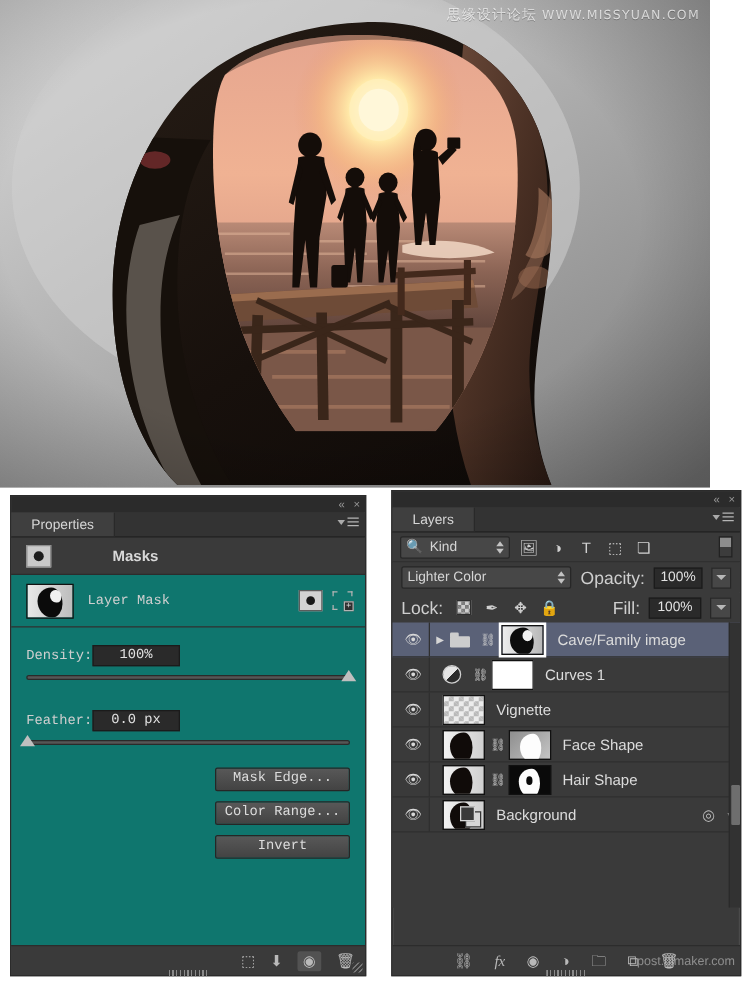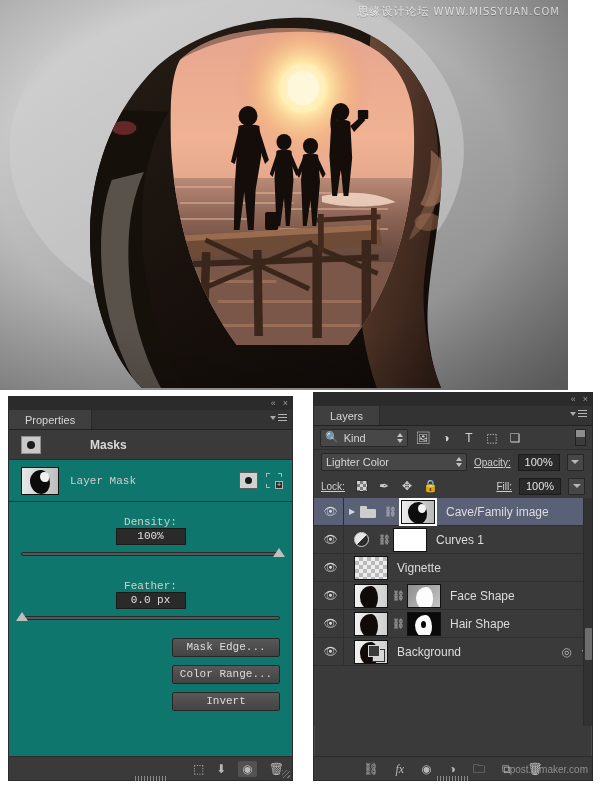--- a/index.html
+++ b/index.html
@@ -112,21 +112,21 @@
   .act-sel {
     width:16px;height:15px;position:relative;
   }
   .act-sel .corner { position:absolute; width:4px;height:4px;border:1px solid #b3b3b3; }
   .act-sel .c1{left:0;top:0;border-right:none;border-bottom:none;}
   .act-sel .c2{right:0;top:0;border-left:none;border-bottom:none;}
   .act-sel .c3{left:0;bottom:0;border-right:none;border-top:none;}
   .act-sel .plus{position:absolute;right:-1px;bottom:-1px;width:8px;height:8px;background:#2f2f2f;border:1px solid #b3b3b3;color:#ddd;font-size:7px;line-height:6px;text-align:center;}
 
   .slider-group { padding:14px 12px 2px 12px; }
-  .sl-row { display:flex; align-items:center; justify-content:flex-start;flex-direction:column; }
+  .sl-row { display:flex; align-items:center; justify-content:flex-start; }
   .sl-label { font-size:11px; color:#cfcfcf; }
   .sl-field {
     width:70px;height:17px;background:#2a2a2a;border:1px solid #1b1b1b;
     color:#e0e0e0;font-size:11px;line-height:15px;text-align:center;
   }
   .sl-track {
     margin-top:7px; height:4px; background:#565656;
     border:1px solid #2a2a2a; border-radius:2px; position:relative;
   }
   .sl-thumb {
@@ -192,21 +192,21 @@
     background:#3a3a3a;
   }
   .blend-select {
     width:146px;height:18px;background:#474747;border:1px solid #272727;border-radius:2px;
     color:#d5d5d5;font-size:11px;line-height:16px;padding:0 4px;position:relative;
   }
   .blend-select .updown{position:absolute;right:4px;top:3px;display:flex;flex-direction:column;gap:2px;}
   .blend-select .updown i{display:block;width:0;height:0;border-left:3px solid transparent;border-right:3px solid transparent;}
   .blend-select .updown i.u{border-bottom:4px solid #c3c3c3;}
   .blend-select .updown i.d{border-top:4px solid #c3c3c3;}
-  .mini-label { font-size:10px; color:#cfcfcf;text-decoration:underline; }
+  .mini-label { font-size:14px; color:#cfcfcf; }
   .mini-field {
     width:42px;height:17px;background:#2a2a2a;border:1px solid #1b1b1b;
     color:#e3e3e3;font-size:11px;line-height:15px;text-align:center;
   }
   .mini-caret {
     width:17px;height:17px;background:#474747;border:1px solid #272727;
     display:flex;align-items:center;justify-content:center;
   }
   .mini-caret i{width:0;height:0;border-left:4px solid transparent;border-right:4px solid transparent;border-top:4px solid #b8b8b8;}
   .lock-icons { display:flex; align-items:center; gap:9px; margin-left:4px; }

